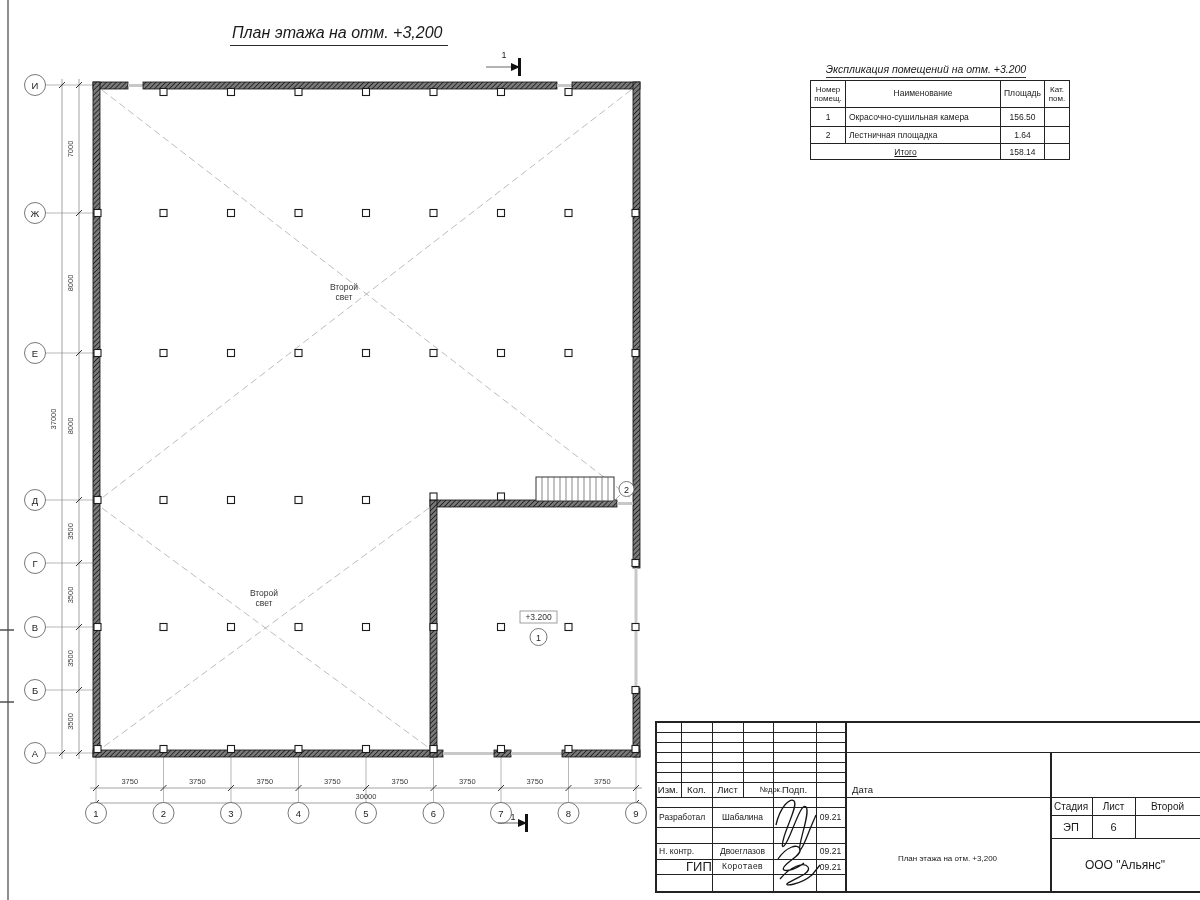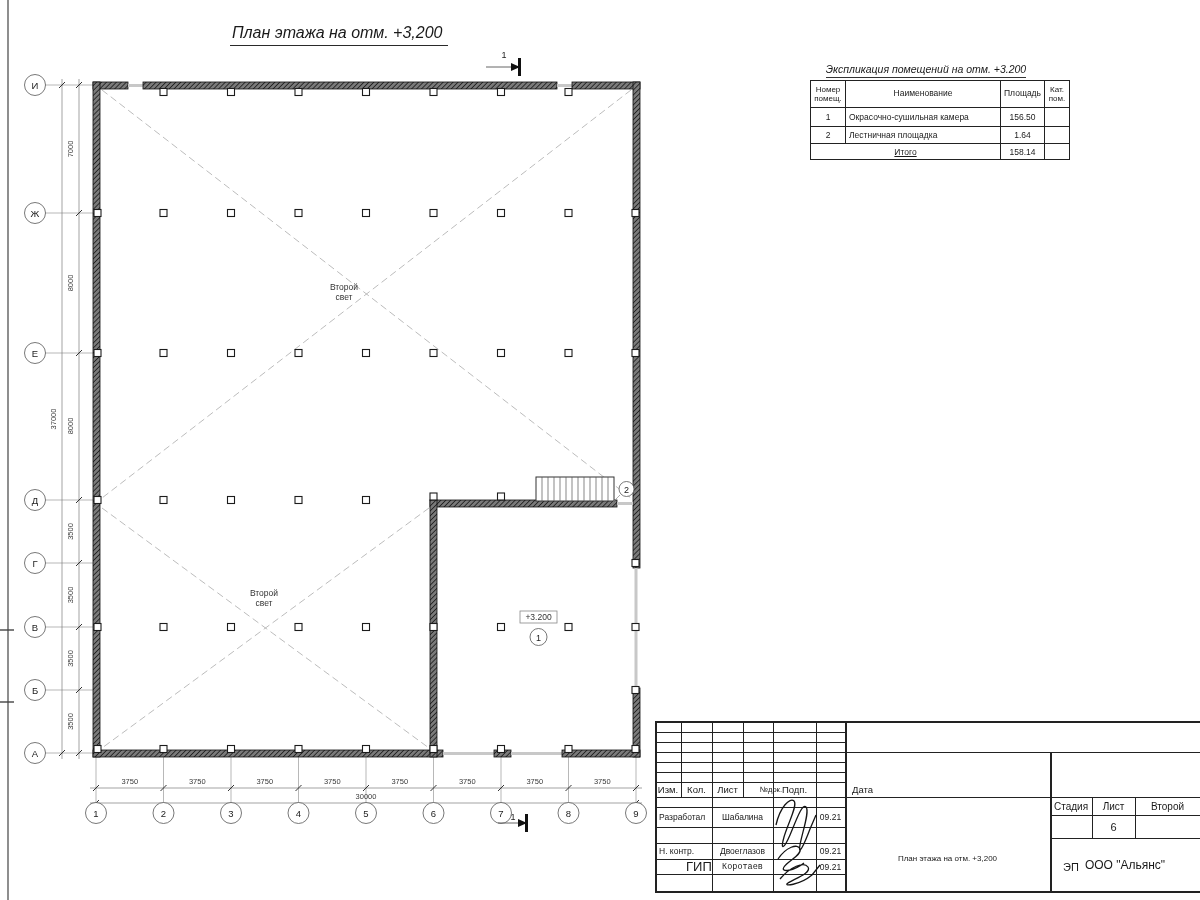--- a/index.html
+++ b/index.html
@@ -405,21 +405,21 @@
     <div class="tb-text tb-left" style="left:656px;top:843px;width:56px;height:16px;font-size:8.5px;">Н. контр.</div>
     <div class="tb-text" style="left:712px;top:843px;width:61px;height:16px;font-size:8.5px;">Двоеглазов</div>
     <div class="tb-text" style="left:816px;top:843px;width:29px;height:16px;font-size:8.5px;">09.21</div>
     <div class="tb-text tb-left" style="left:683px;top:859px;width:56px;height:15px;font-size:13px;">ГИП</div>
     <div class="tb-text" style="left:712px;top:859px;width:61px;height:15px;font-size:8.5px;font-family:Liberation Mono, monospace;">Коротаев</div>
     <div class="tb-text" style="left:816px;top:859px;width:29px;height:15px;font-size:8.5px;">09.21</div>
 
     <div class="tb-text" style="left:1050px;top:797px;width:42px;height:18px;font-size:10px;">Стадия</div>
     <div class="tb-text" style="left:1092px;top:797px;width:43px;height:18px;font-size:10px;">Лист</div>
     <div class="tb-text" style="left:1135px;top:797px;width:65px;height:18px;font-size:10px;">Второй</div>
-    <div class="tb-text" style="left:1050px;top:815px;width:42px;height:23px;font-size:11px;margin-top:40px;">ЭП</div>
+    <div class="tb-text" style="left:1050px;top:815px;width:42px;height:23px;font-size:11px;">ЭП</div>
     <div class="tb-text" style="left:1092px;top:815px;width:43px;height:23px;font-size:11px;">6</div>
 
     <div class="tb-text" style="left:845px;top:840px;width:205px;height:36px;font-size:8px;">План этажа на отм. +3,200</div>
     <div class="tb-text" style="left:1050px;top:838px;width:150px;height:53px;font-size:12px;">ООО "Альянс"</div>
   </div>
 
   <svg width="70" height="100" viewBox="0 0 70 100" style="left:770px;top:793px;z-index:3;">
     <path d="M6,32 C10,14 20,4 24,8 C28,12 18,30 14,44 C10,58 14,56 20,42 C26,28 32,10 36,14 C40,18 32,40 30,52 C28,64 34,52 40,36 L46,22" fill="none" stroke="#151515" stroke-width="1.3"></path>
     <path d="M8,66 C16,54 28,50 30,56 C32,62 18,68 14,74 C10,80 24,78 34,70 M10,86 C20,74 34,68 38,74 C42,80 24,86 18,90 C12,94 30,92 42,82 L50,72" fill="none" stroke="#151515" stroke-width="1.3"></path>
   </svg>

